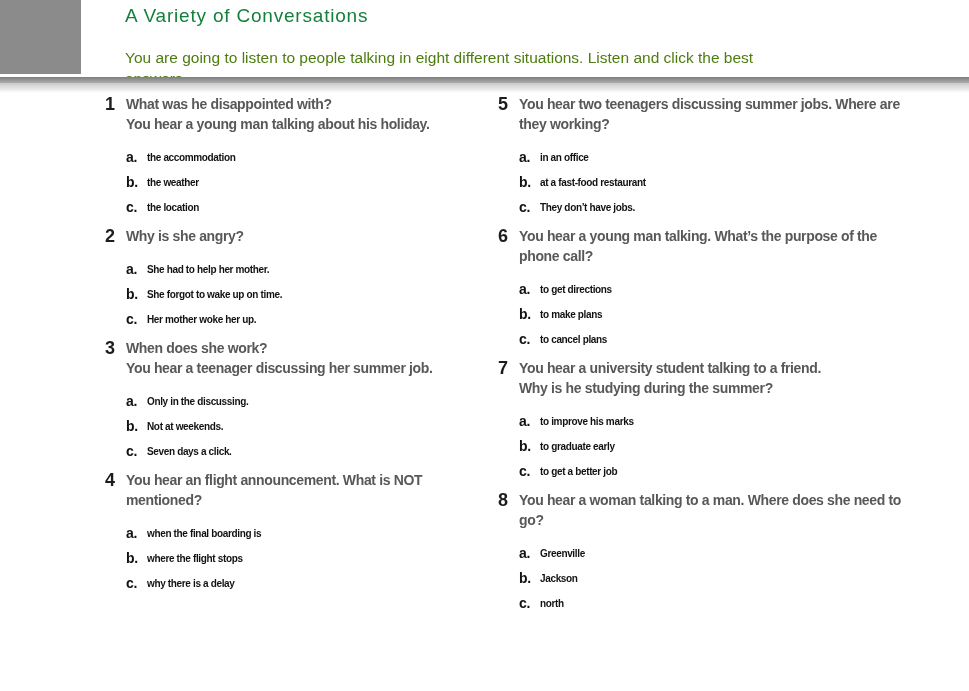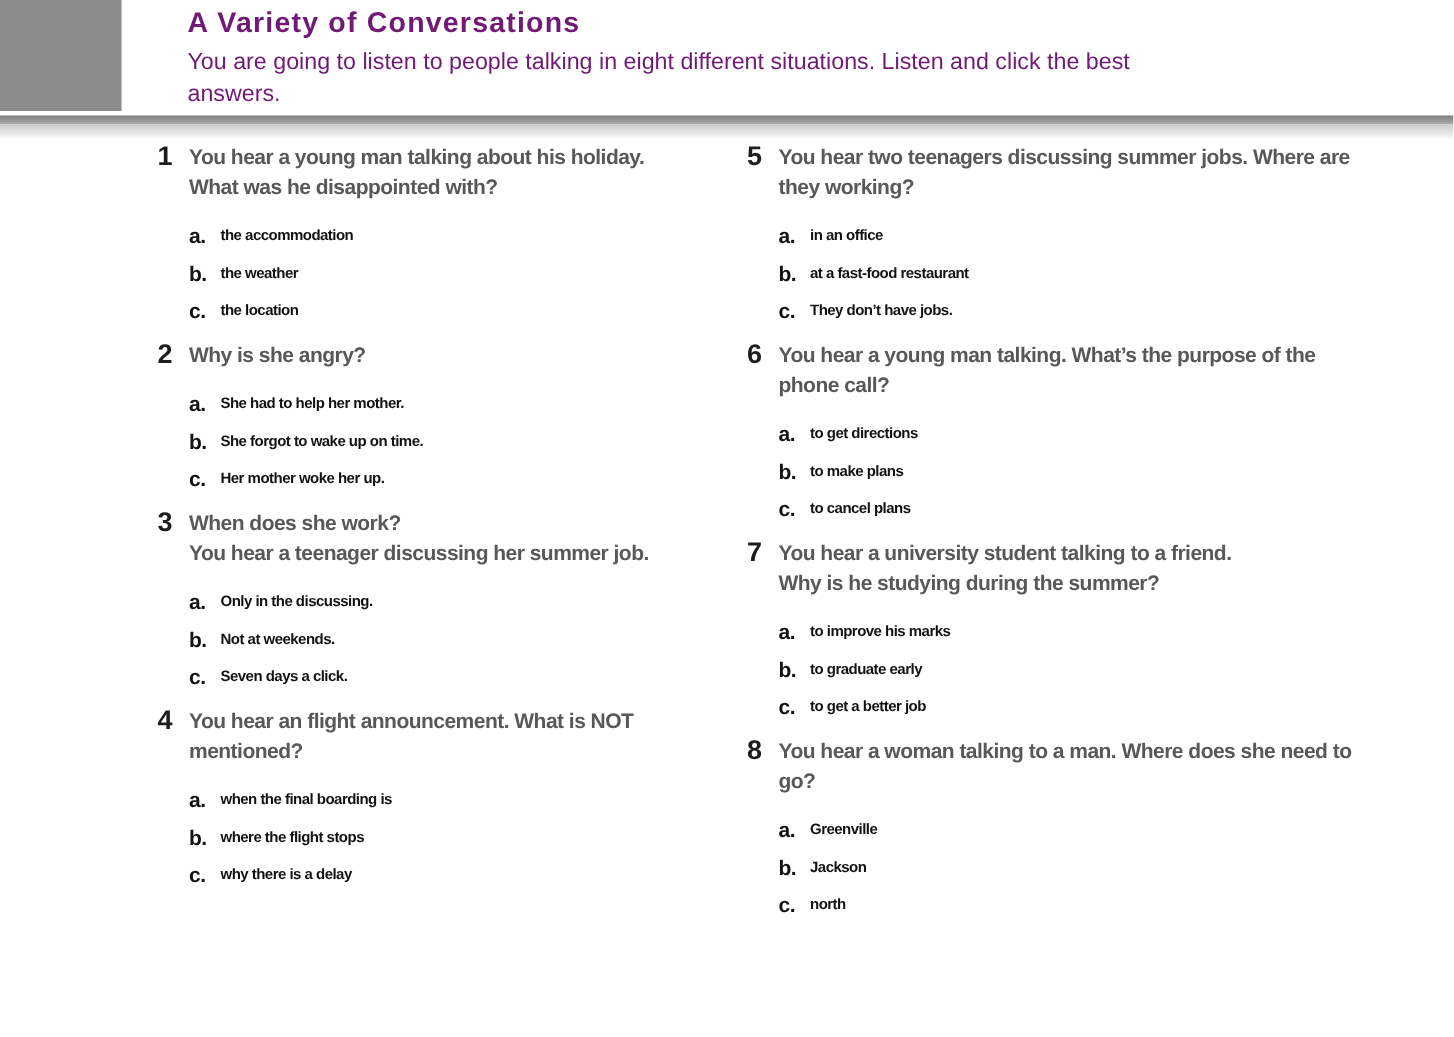--- a/index.html
+++ b/index.html
@@ -12,25 +12,25 @@
   }
   .corner-block {
     position:absolute; left:0; top:0;
     width:81px; height:74px;
     background:#8b8b8b;
   }
   .header {
     position:absolute; left:125px; top:5px; width:830px;
   }
   .title {
-    font-size:19px; font-weight:bold; color:#701a75;
-    letter-spacing:0.8px; margin-bottom:4px; white-space:nowrap;
+    font-size:19px; font-weight:normal; color:#15803d;
+    letter-spacing:0.8px; margin-bottom:20px; white-space:nowrap;
   }
   .instr-line {
-    font-size:15.5px; color:#701a75; line-height:21px; white-space:nowrap;
+    font-size:15.5px; color:#4d7c0f; line-height:21px; white-space:nowrap;
   }
   .divider {
     position:absolute; left:0; top:77px; width:969px; height:6px;
     background:linear-gradient(to bottom, #7e7e7e 0%, #989898 55%, #adadad 100%);
   }
   .divider-fade {
     position:absolute; left:0; top:83px; width:969px; height:10px;
     background:linear-gradient(to bottom, #c9c9c9 0%, #ffffff 100%);
   }
   .content {
@@ -72,22 +72,22 @@
 <div class="divider"></div>
 <div class="divider-fade"></div>
 
 <div class="content">
 
   <div class="col">
 
     <div class="question">
       <div class="qnum">1</div>
       <div class="qbody">
+        <div class="prompt-line">What was he disappointed with?</div>
         <div class="prompt-line">You hear a young man talking about his holiday.</div>
-        <div class="prompt-line">What was he disappointed with?</div>
         <div class="options">
           <div class="option">
             <span class="letter">a.</span>
             <span class="opt-text">the accommodation</span>
           </div>
           <div class="option">
             <span class="letter">b.</span>
             <span class="opt-text">the weather</span>
           </div>
           <div class="option">

